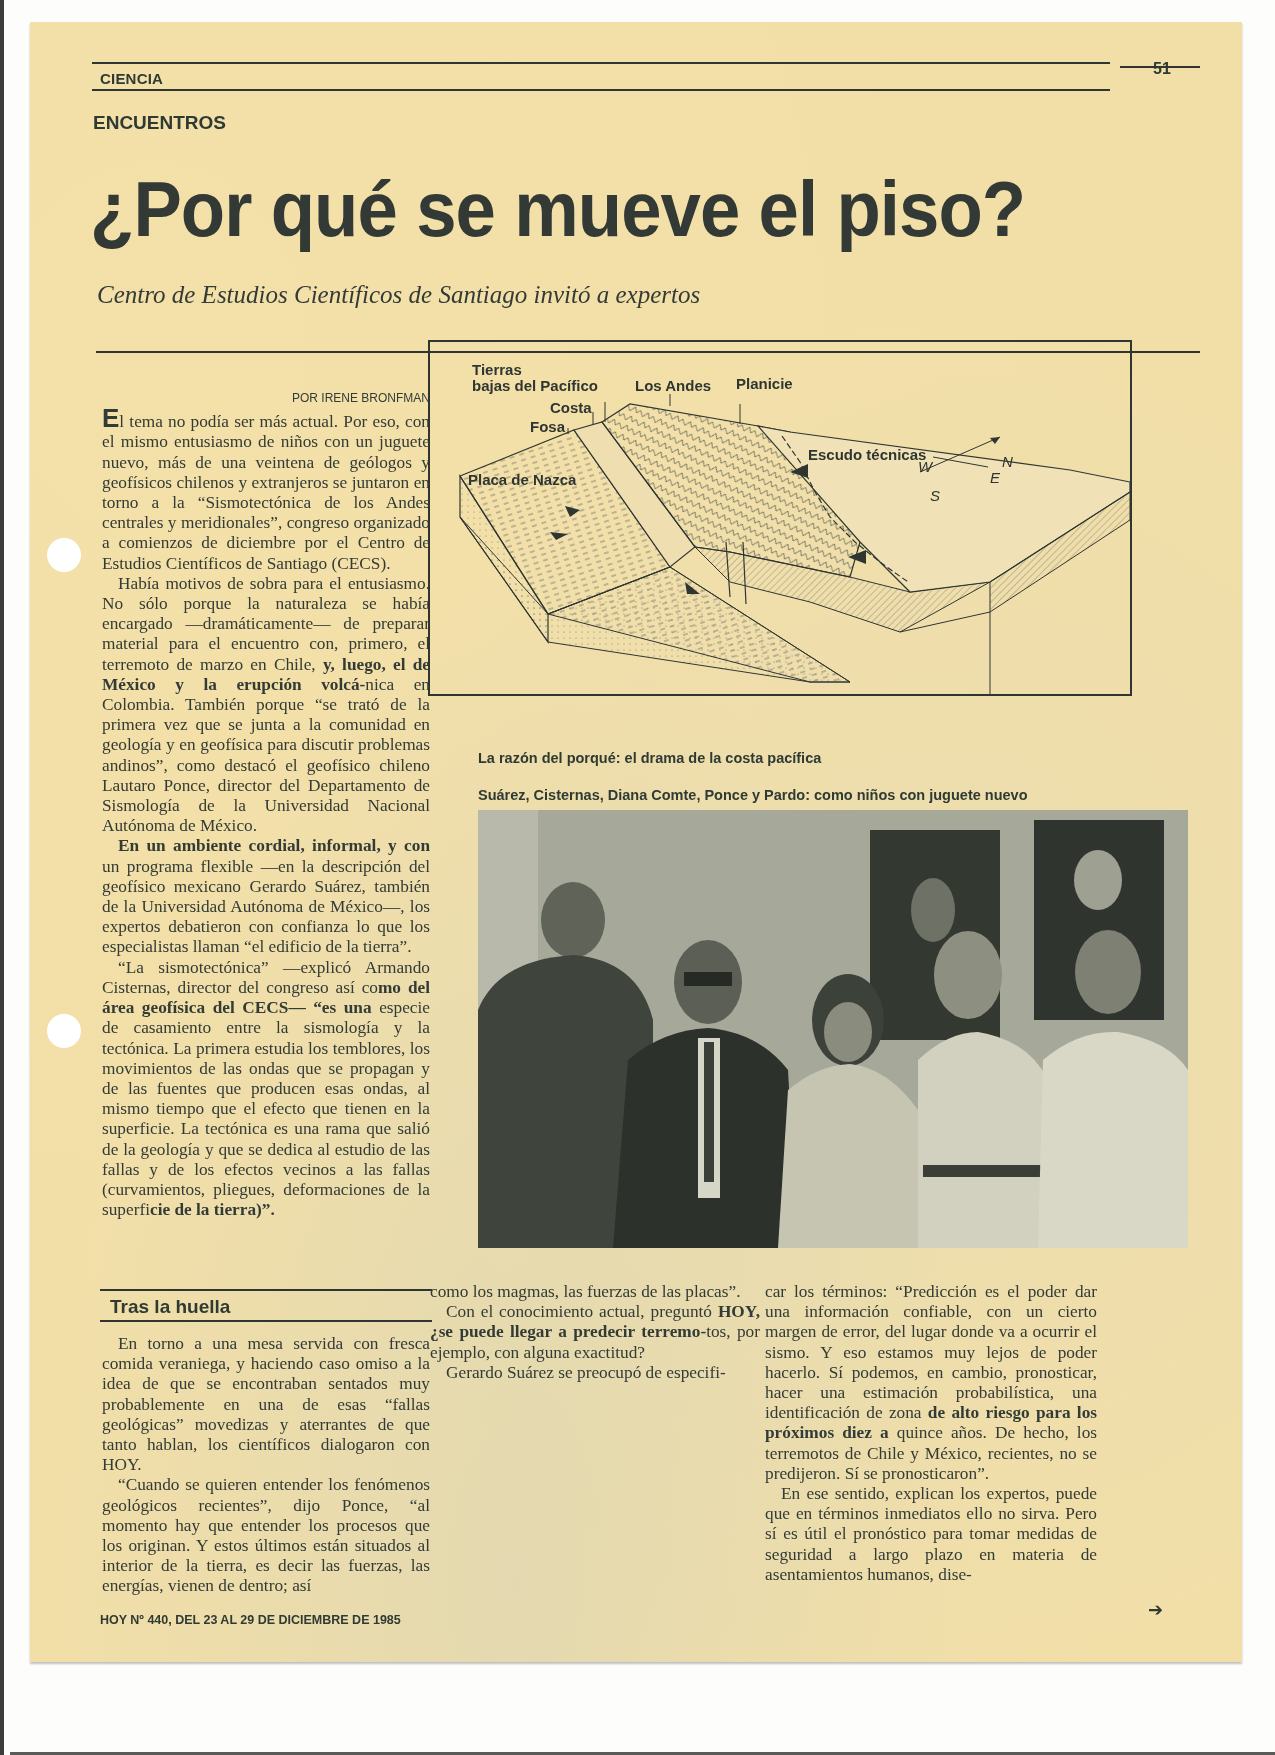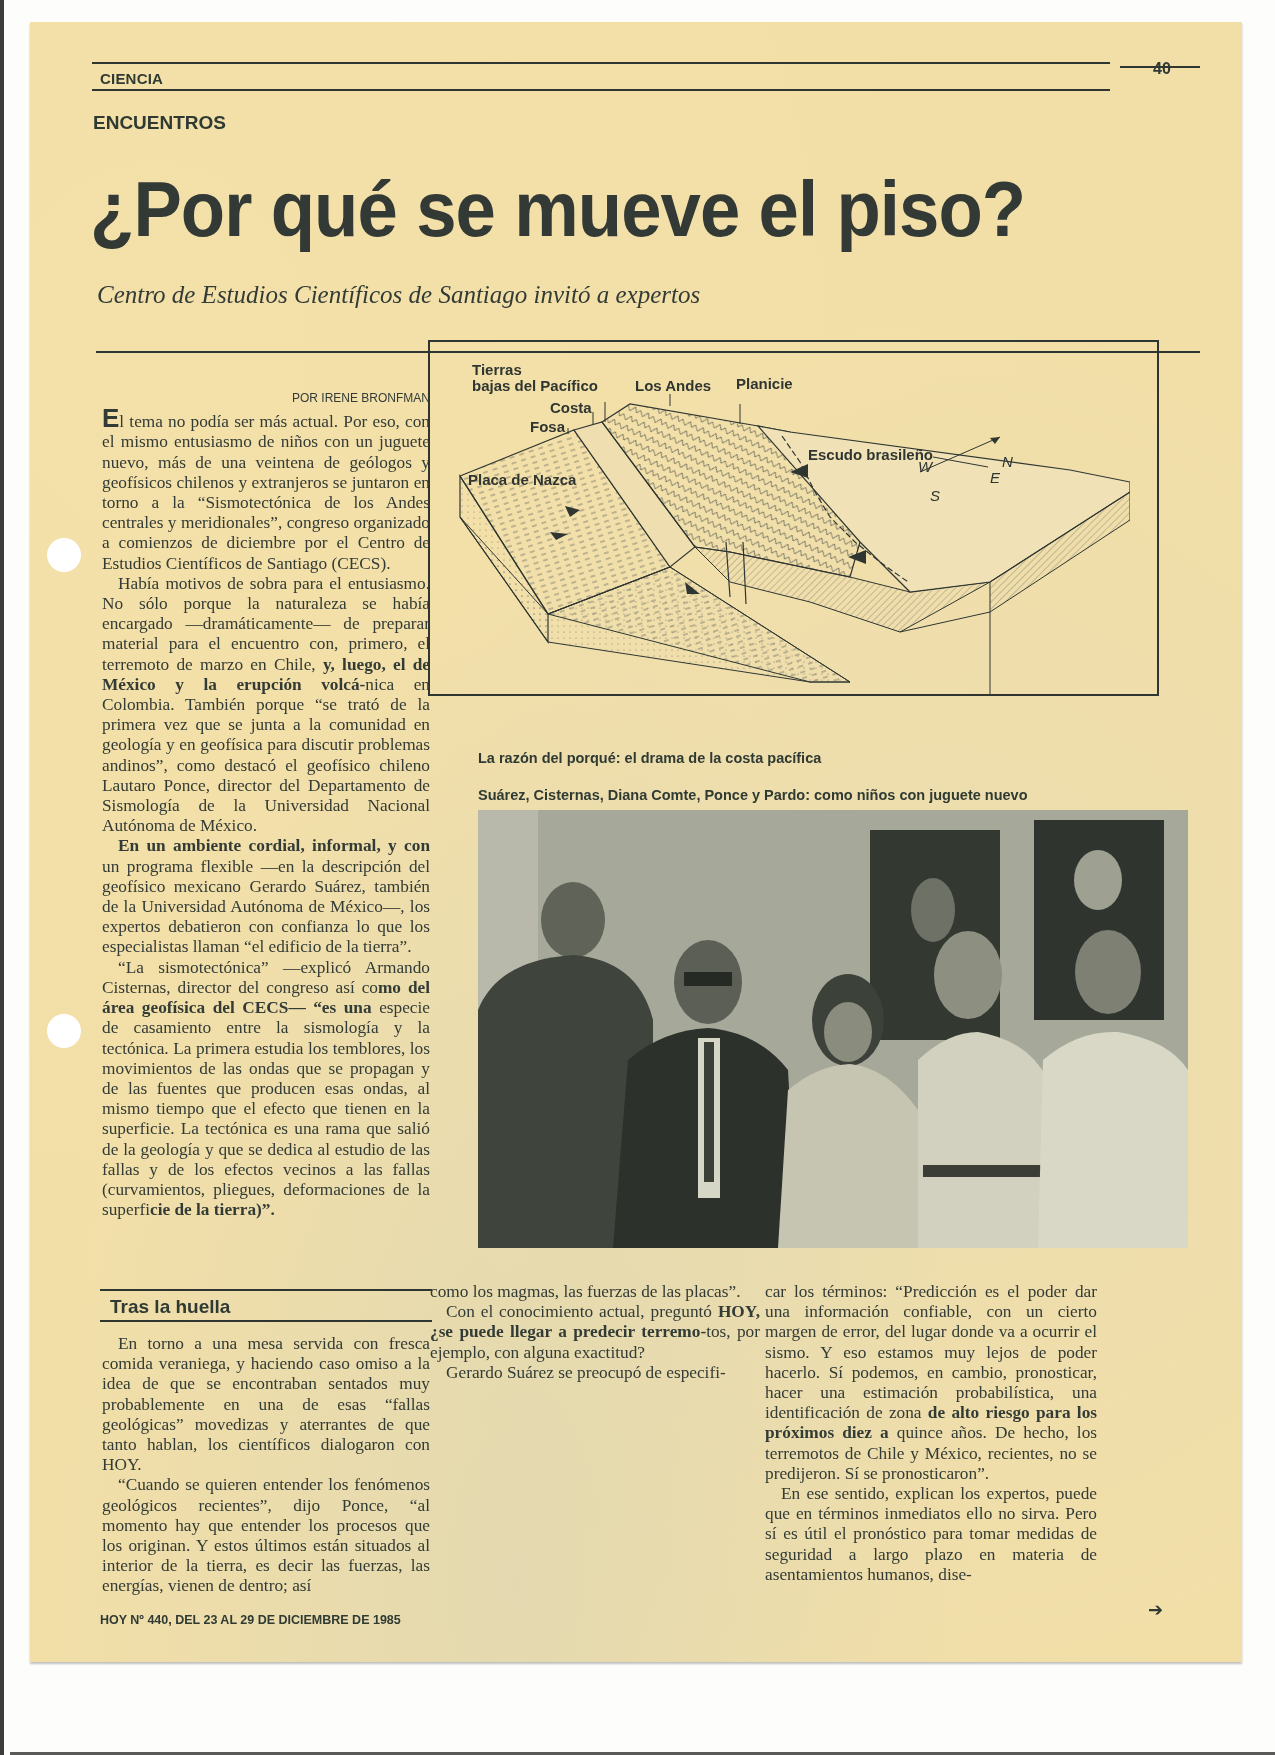--- a/index.html
+++ b/index.html
@@ -33,40 +33,40 @@
   .col { position:absolute; font-size:17.3px; line-height:20.2px; text-align:justify; color:#333b36; }
   .col p { margin:0; text-indent:16px; }
   .col p.noindent { text-indent:0; }
   .col b { font-weight:bold; }
   .byline { font-family:"Liberation Sans", sans-serif; font-size:12px; text-align:right; margin-bottom:1px; }
   .dropcap { font-family:"Liberation Sans", sans-serif; font-weight:bold; font-size:26px; line-height:18px; }
 
   .subhead { font-family:"Liberation Sans", sans-serif; font-weight:bold; font-size:19px;margin-left:8px; }
   .caption { font-family:"Liberation Sans", sans-serif; font-weight:bold; font-size:14.5px; white-space:nowrap; }
 
-  .diagram-box { position:absolute; border:2px solid #2f3632;padding-left:27px; }
+  .diagram-box { position:absolute; border:2px solid #2f3632; }
   .diag-label { position:absolute; font-family:"Liberation Sans", sans-serif; font-weight:bold; font-size:15px; line-height:16px; color:#2f3632; white-space:nowrap; }
 
   .photo { position:absolute; overflow:hidden; background:#8f9486; }
   .footer { font-family:"Liberation Sans", sans-serif; font-weight:bold; font-size:12.5px; white-space:nowrap; }
 </style>
 </head>
 <body>
 
 <div class="scan-edge-left"></div>
 <div class="scan-edge-bottom"></div>
 
 <div class="clipping">
 
   <div class="punch-hole" style="left:17px; top:516px;"></div>
   <div class="punch-hole" style="left:17px; top:992px;"></div>
 
   <div class="rule" style="left:62px; top:40px; width:1018px;"></div>
   <div class="abs section" style="left:70px; top:48px;">CIENCIA</div>
-  <div class="abs section" style="left:1123px; top:38px; font-size:16px;">40</div>
+  <div class="abs section" style="left:1123px; top:38px; font-size:16px;">51</div>
   <div class="rule" style="left:62px; top:67px; width:1018px;"></div>
   <div class="rule" style="left:1090px; top:44px; width:80px;"></div>
 
   <div class="abs kicker" style="left:63px; top:90px;">ENCUENTROS</div>
 
   <div class="abs headline" style="left:60px; top:142px;">¿Por qué se mueve el piso?</div>
 
   <div class="abs subtitle" style="left:67px; top:258px;">
     <div>Centro de Estudios Científicos de Santiago invitó a expertos</div>
   </div>
@@ -147,21 +147,21 @@
       <line x1="503" y1="115" x2="558" y2="125" stroke="#2f3632" stroke-width="1"></line>
     </svg>
     <div class="diag-label" style="left:42px; top:20px;">
       <div>Tierras</div>
       <div>bajas del Pacífico</div>
     </div>
     <div class="diag-label" style="left:205px; top:36px;">Los Andes</div>
     <div class="diag-label" style="left:306px; top:34px;">Planicie</div>
     <div class="diag-label" style="left:120px; top:58px;">Costa</div>
     <div class="diag-label" style="left:100px; top:77px;">Fosa</div>
-    <div class="diag-label" style="left:378px; top:105px;">Escudo brasileño</div>
+    <div class="diag-label" style="left:378px; top:105px;">Escudo técnicas</div>
     <div class="diag-label" style="left:38px; top:130px;">Placa de Nazca</div>
     <div class="diag-label" style="left:572px; top:112px; font-style:italic; font-weight:normal;">N</div>
     <div class="diag-label" style="left:560px; top:128px; font-style:italic; font-weight:normal;">E</div>
     <div class="diag-label" style="left:500px; top:146px; font-style:italic; font-weight:normal;">S</div>
     <div class="diag-label" style="left:488px; top:117px; font-style:italic; font-weight:normal;">W</div>
   </div>
 
   <div class="abs caption" style="left:448px; top:728px;">La razón del porqué: el drama de la costa pacífica</div>
   <div class="abs caption" style="left:448px; top:765px;">Suárez, Cisternas, Diana Comte, Ponce y Pardo: como niños con juguete nuevo</div>
 

